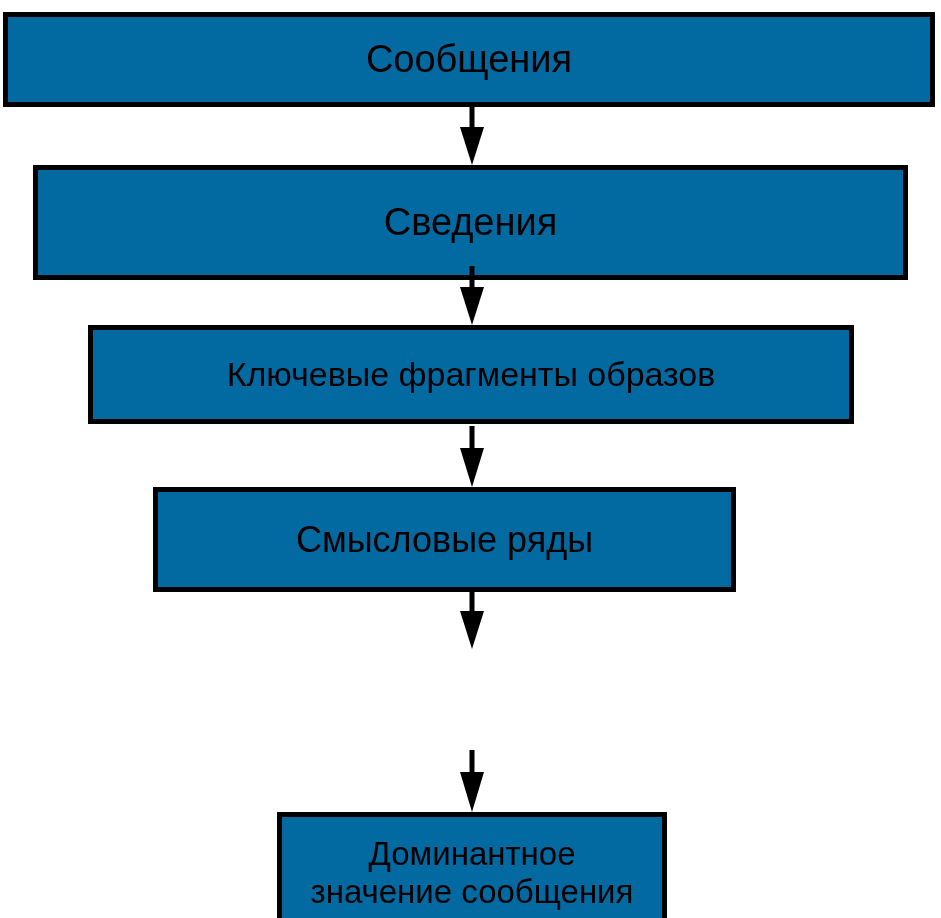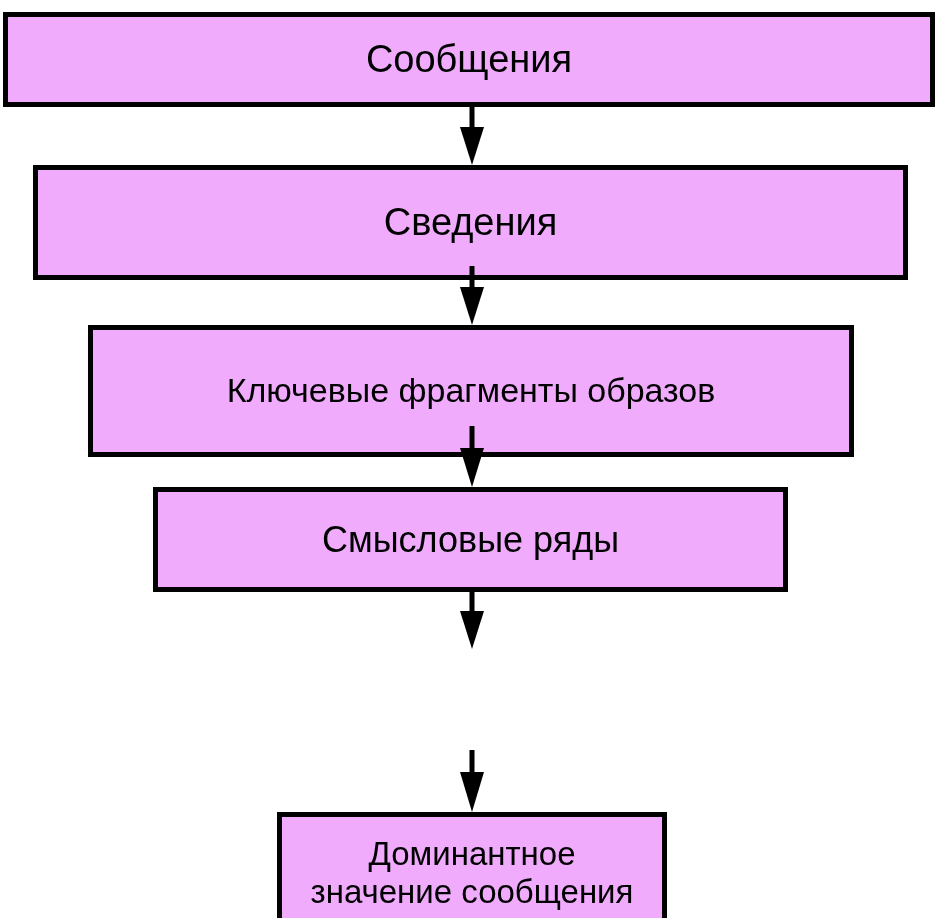--- a/index.html
+++ b/index.html
@@ -13,21 +13,21 @@
     width: 941px;
     height: 918px;
     background: #ffffff;
     overflow: hidden;
     font-family: "Liberation Sans", "DejaVu Sans", sans-serif;
   }
   .node {
     position: absolute;
     box-sizing: border-box;
     border: 5px solid #000000;
-    background: #f0abfc;
+    background: #0369a1;
     display: flex;
     align-items: center;
     justify-content: center;
     text-align: center;
     color: #000000;
     line-height: 1.16;
     font-weight: 400;
     letter-spacing: 0px;
   }
   .node .label {
@@ -49,25 +49,25 @@
 <div id="canvas">
 
   <div class="node" style="left:3px;  top:12px;  width:932px; height:95px;  font-size:38px;">
     <span class="label">Сообщения</span>
   </div>
 
   <div class="node" style="left:33px; top:165px; width:875px; height:115px; font-size:38px;">
     <span class="label">Сведения</span>
   </div>
 
-  <div class="node" style="left:88px; top:325px; width:766px; height:132px; font-size:34px;">
+  <div class="node" style="left:88px; top:325px; width:766px; height:99px; font-size:34px;">
     <span class="label">Ключевые фрагменты образов</span>
   </div>
 
-  <div class="node" style="left:153px; top:487px; width:635px; height:105px; font-size:36px;">
+  <div class="node" style="left:153px; top:487px; width:583px; height:105px; font-size:36px;">
     <span class="label">Смысловые ряды</span>
   </div>
 
 
   <div class="node" style="left:277px; top:812px; width:390px; height:122px; font-size:33px;">
     <span class="label">Доминантное
 значение сообщения</span>
   </div>
 
   <div class="arrow" style="left:459px; top:106px; width:26px; height:60px;">

